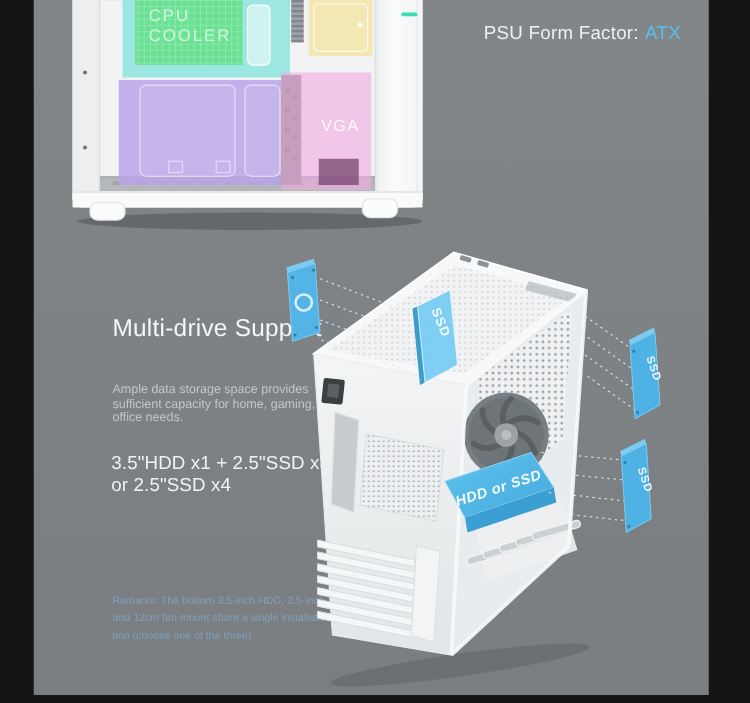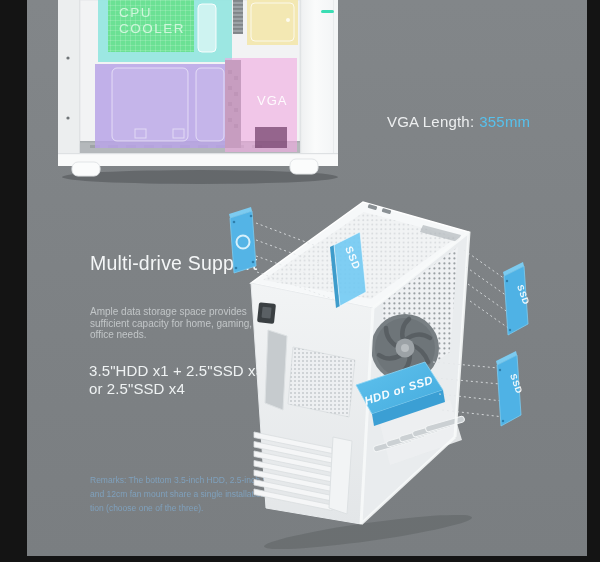--- a/index.html
+++ b/index.html
@@ -4,21 +4,20 @@
 <style>
   html,body{margin:0;padding:0;}
   body{
     width:600px;height:562px;position:relative;overflow:hidden;
     background:#141414;
     font-family:"Liberation Sans", sans-serif;
   }
   .content{
     position:absolute;left:27px;top:0;width:540px;height:556px;
     background:linear-gradient(180deg,#828689 0%,#7d8184 60%,#7a7e81 100%);
-    padding-left:20px;
   }
   .abs{position:absolute;}
   
   .spec-row{position:absolute;left:360px;font-size:15px;line-height:20px;
     color:#edeff0;letter-spacing:.2px;white-space:nowrap;}
   .spec-value{color:#56c1ed;margin-left:5px;}
   
   .drive-title{position:absolute;left:63px;top:252px;font-size:19.5px;
     font-weight:500;color:#f4f6f7;letter-spacing:.2px;}
   .drive-desc{position:absolute;left:63px;top:306px;width:200px;
@@ -135,22 +134,22 @@
     </g>
 
     <g>
       <rect x="3" y="153" width="280" height="13" fill="#f9fafa"></rect>
       <rect x="3" y="153" width="280" height="1.2" fill="#dee1e3"></rect>
     </g>
     <rect x="17" y="162" width="28" height="14" rx="6" fill="#fbfcfc" stroke="#e2e5e7" stroke-width="1"></rect>
     <rect x="235" y="159" width="28" height="15" rx="6" fill="#fbfcfc" stroke="#e2e5e7" stroke-width="1"></rect>
   </svg>
 
-  <div class="spec-row" style="top:112px;">
-    <span>VGA Length:</span><span class="spec-value">355mm</span>
+  <div class="spec-row" style="top:17px;">
+    <span>PSU Form Factor:</span><span class="spec-value">ATX</span>
   </div>
 
   <div class="drive-title">Multi-drive Support</div>
   <div class="drive-desc">Ample data storage space provides
 sufficient capacity for home, gaming, and
 office needs.</div>
   <div class="drive-capacity">
     <div>3.5"HDD x1 + 2.5"SSD x3</div>
     <div>or 2.5"SSD x4</div>
   </div>

